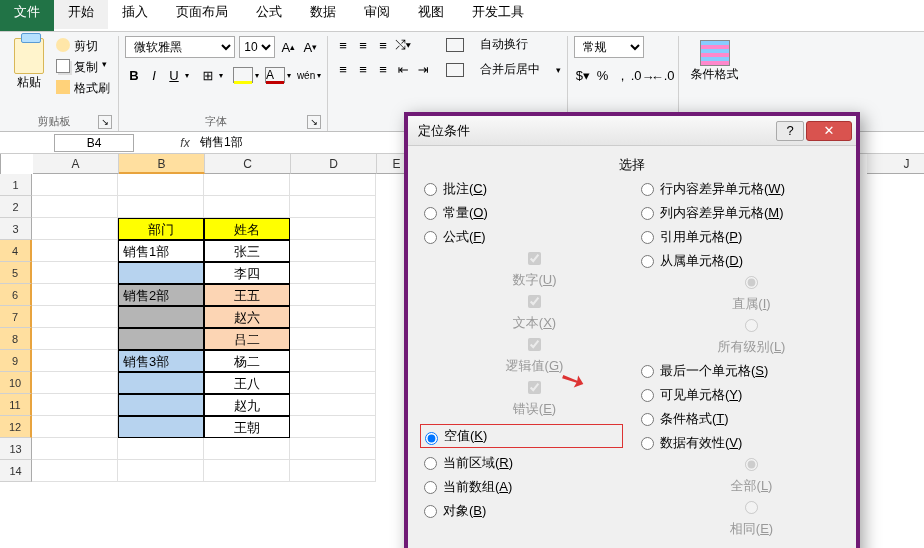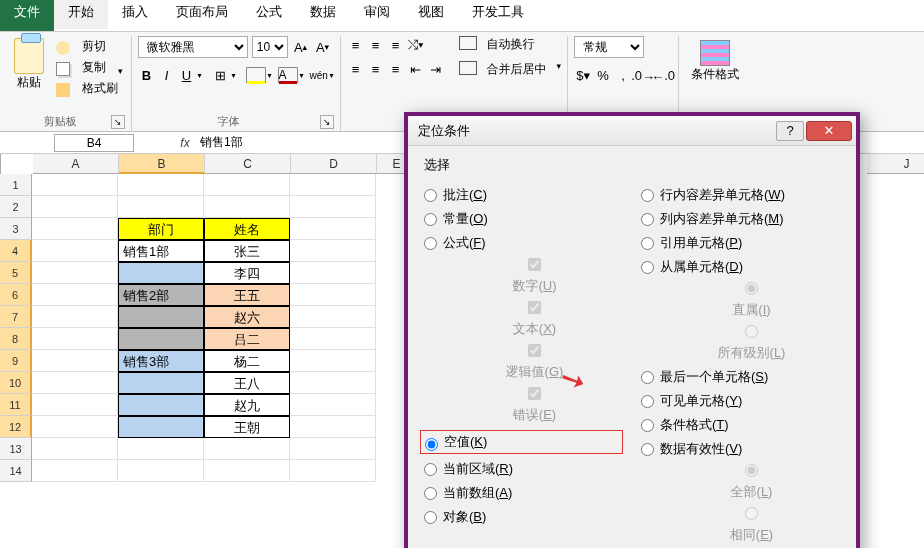--- a/index.html
+++ b/index.html
@@ -12,40 +12,40 @@
 .tab.active { background: #f0f0f0; border-bottom: 2px solid #fff; }
 
 
 .ribbon { display: flex; background: #f5f6f7; border-bottom: 1px solid #bfbfbf; height: 100px; padding: 4px 4px 0 4px; }
 .group { border-right: 1px solid #d0d0d0; padding: 0 6px; display: flex; flex-direction: column; justify-content: space-between; }
 .group-label { text-align: center; color: #666; font-size: 11px; padding: 2px 0; }
 .paste-big { display: flex; flex-direction: column; align-items: center; padding: 2px 4px; }
 .paste-icon { width: 30px; height: 36px; background: #fff4cc; border: 1px solid #d8b757; border-radius: 2px; position: relative; }
 .paste-icon::before { content:""; position:absolute; top:-6px; left:6px; width:18px; height:8px; background:#b5e0ff; border:1px solid #5a9bd4; border-radius:2px; }
 .clip-side { font-size: 12px; }
-.clip-side div { display:flex; align-items:flex-end; gap:12px; padding:2px 2px; }
+.clip-side div { display:flex; align-items:flex-start; gap:4px; padding:2px 2px; }
 .mini-icon { width:14px; height:14px; display:inline-block; }
 .scissors { background:#ffe6a8; border-radius:50%; }
 .copy { background:#fff; border:1px solid #888; box-shadow:2px 2px 0 #ddd; }
 .brush { background:#ffd27a; }
 .group-main { display:flex; gap:6px; align-items:flex-start; }
 
 .font-top { display:flex; gap:4px; align-items:center; }
 .font-name { width:110px; height:22px; border:1px solid #aaa; background:#fff; font-size:12px; padding:2px 4px; }
 .font-size { width:36px; height:22px; border:1px solid #aaa; background:#fff; font-size:12px; text-align:center; }
 .font-btn { width:18px; height:18px; border:1px solid transparent; display:inline-flex; align-items:center; justify-content:center; font-size:13px; }
 .font-row { display:flex; gap:2px; margin-top:8px; align-items:center; }
 .sup { font-size:9px; vertical-align:super; }
 .fill-color { width:20px; height:16px; border:1px solid #888; position:relative; }
 .fill-color::after { content:""; position:absolute; bottom:-2px; left:0; right:0; height:3px; background:#ffff00; }
 .font-color::after { background:#c00000; }
 
 .align-grid { display:flex; flex-direction:column; gap:6px; }
 .align-row { display:flex; gap:2px; }
-.wrap-text { display:flex; align-items:flex-start; gap:10px; font-size:12px; }
+.wrap-text { display:flex; align-items:center; gap:16px; font-size:12px; }
 .merge-ic { width:18px; height:14px; border:1px solid #555; position:relative; }
 .num-fmt { width:70px; height:22px; border:1px solid #aaa; background:#fff; font-size:12px; padding:2px 4px; }
 .num-row { display:flex; gap:2px; margin-top:8px; }
 
 
 .launcher { width:14px; height:14px; border:1px solid #aaa; font-size:9px; text-align:center; line-height:12px; margin-left:auto; }
 
 
 .fbar { display:flex; border-bottom:1px solid #ccc; height:22px; align-items:center; background:#fff; }
 .namebox { width:80px; border:1px solid #aaa; margin:1px 2px 1px 54px; font-size:12px; padding:1px 6px; text-align:center; background:#fff; }
@@ -70,21 +70,21 @@
 .cell.orange { background:#fcd5b4; }
 
 
 .dialog { position:absolute; left:404px; top:112px; width:456px; background:#f0f0f0; border:4px solid #701a75; box-shadow:4px 4px 16px rgba(0,0,0,0.35); }
 .titlebar { height:30px; background:linear-gradient(#f9f9f9,#e6e6e6); border-bottom:1px solid #ccc; display:flex; align-items:center; padding:0 4px 0 10px; font-size:13px; }
 .titlebar .spacer { flex:1; }
 .tb-btn { width:32px; height:20px; margin-left:2px; display:flex; align-items:center; justify-content:center; font-size:13px; border:1px solid #aaa; background:linear-gradient(#f7f7f7,#e2e2e2); border-radius:2px; }
 .tb-btn.close { background:#d9534f; color:#fff; border-color:#a33; width:46px; border-radius:3px; }
 .tb-btn.help { background:#eaeaea; width:28px; }
 .dlg-body { padding:10px 16px 14px 16px; }
-.dlg-section { font-size:13px; margin-bottom:12px; }
+.dlg-section { font-size:13px; margin-bottom:6px;text-align:center; }
 .dlg-cols { display:flex; gap:18px; }
 .dlg-col { flex:1; display:flex; flex-direction:column; gap:6px; }
 .opt { display:flex; align-items:center; gap:6px; font-size:13px; }
 .opt input[type=radio], .opt input[type=checkbox] { margin:0; }
 .opt.sub { margin-left:22px; color:#888; }
 .opt .u { text-decoration:underline; }
 .opt.disabled { color:#999;flex-direction:column; }
 .selected-box { border:1px solid #d33; padding:2px 4px; margin-left:-4px;align-items:flex-end; }
 .arrow { position:absolute; left:560px; top:362px; font-size:30px; color:#d33; transform:rotate(-25deg); pointer-events:none; }
 .dlg-buttons { display:flex; justify-content:flex-end; gap:10px; margin-top:14px; }

